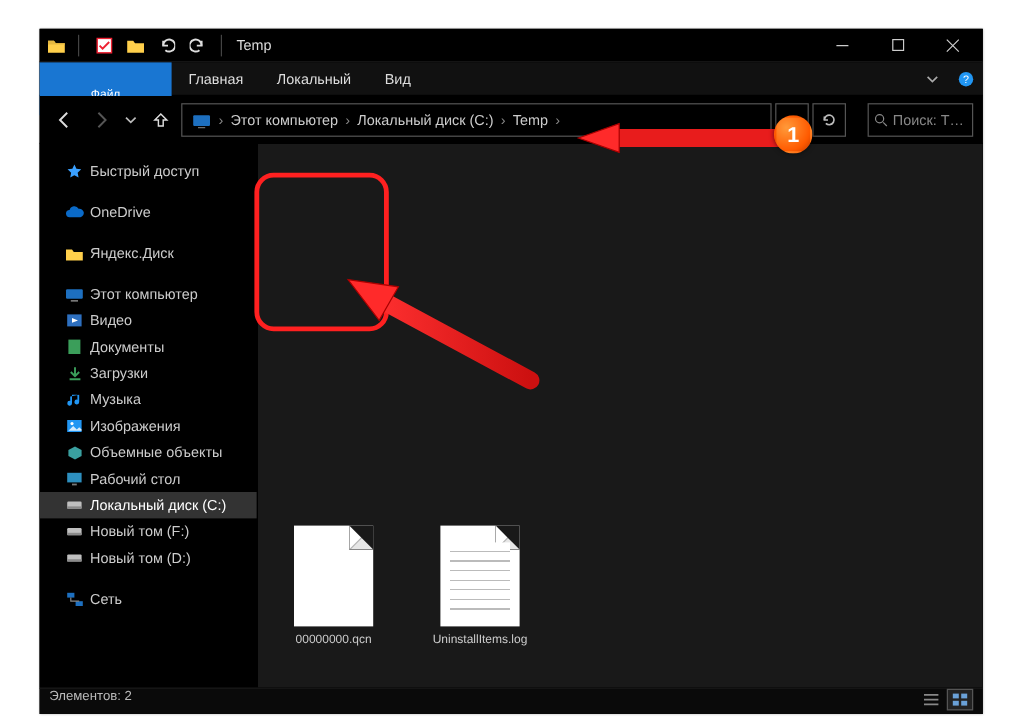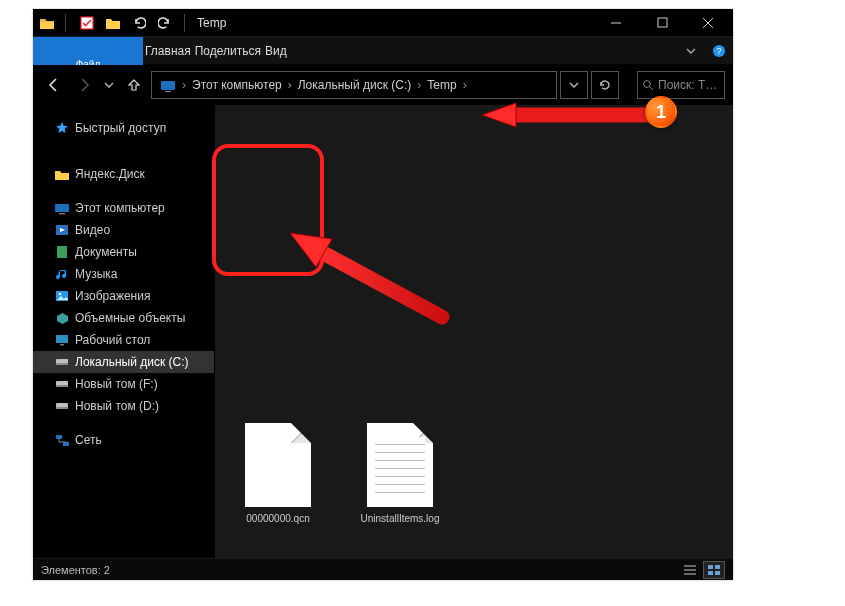--- a/index.html
+++ b/index.html
@@ -1,29 +1,29 @@
 <!DOCTYPE html>
 <html><head>
 <meta charset="utf-8">
 <style>
   *{box-sizing:border-box;margin:0;padding:0;font-family:"Segoe UI",Arial,sans-serif;user-select:none}
   body{background:#fff;width:845px;height:606px;overflow:hidden;position:relative}
-  .window{position:absolute;left:33px;top:9px;width:700px;height:571px;background:#000;color:#ccc;display:flex;flex-direction:column;box-shadow:0 0 2px rgba(0,0,0,.3)}
+  .window{position:absolute;left:33px;top:24px;width:786px;height:571px;background:#000;color:#ccc;display:flex;flex-direction:column;box-shadow:0 0 2px rgba(0,0,0,.3)}
   
   .titlebar{height:28px;background:#000;display:flex;align-items:center;padding:0 2px;border-bottom:1px solid #1a1a1a}
   .tb-icon{width:18px;display:flex;align-items:center;justify-content:center;margin:0 3px}
   .qat{display:flex;align-items:center;margin-left:2px}
   .qat .tb-icon{width:20px}
   .divider-v{width:1px;height:18px;background:#444;margin:0 6px}
   .tb-title{font-size:12px;color:#ddd;margin-left:6px}
   .tb-spacer{flex:1}
   .winbtn{width:46px;height:28px;display:flex;align-items:center;justify-content:center;color:#ccc}
   
   .ribbon{height:28px;background:#111;display:flex;align-items:stretch;border-bottom:1px solid #000}
-  .rtab{padding:0 2px;font-size:12px;color:#ddd;display:flex;align-items:center}
+  .rtab{padding:0 14px;font-size:12px;color:#ddd;display:flex;align-items:center}
   .rtab.file{background:#1976d2;color:#fff}
   .rspace{flex:1}
   .rexp{width:28px;display:flex;align-items:center;justify-content:center;color:#aaa}
   .rhelp{width:28px;display:flex;align-items:center;justify-content:center;color:#2196f3}
   
   .addr{height:40px;display:flex;align-items:center;padding:4px 8px;background:#000;border-bottom:1px solid #000;gap:4px}
   .navbtn{width:26px;height:26px;display:flex;align-items:center;justify-content:center;color:#bbb;font-size:13px}
   .navbtn.dis{color:#555}
   .crumbs{flex:1;height:28px;border:1px solid #555;background:#000;display:flex;align-items:center;padding:0 4px;color:#ccc;font-size:12px;overflow:hidden}
   .crumbs .seg{display:flex;align-items:center;height:100%;padding:0 4px;white-space:nowrap}
@@ -39,21 +39,21 @@
   .navitem.sel{background:#333;color:#fff}
   .navitem .ni{width:18px;display:flex;align-items:center;justify-content:center;margin-right:4px}
   .navgap{height:12px}
   .content{flex:1;background:#191919;padding:12px 8px;display:flex;align-items:flex-end;gap:12px;position:relative}
   .file{width:110px;display:flex;flex-direction:column;align-items:center;text-align:center;font-size:10px;color:#ccc;padding:22px 2px}
   .page{width:66px;height:84px;background:#fff;position:relative;margin-bottom:6px}
   .fold{position:absolute;top:0;right:0;width:20px;height:20px;background:linear-gradient(135deg,#fff 0 48%,#bbb 50% 52%,#e6e6e6 54% 100%);clip-path:polygon(0 0,100% 100%,0 100%)}
   .foldbg{position:absolute;top:0;right:0;width:20px;height:20px;background:#191919}
   .page.lined::after{content:"";position:absolute;left:8px;right:8px;top:14px;bottom:10px;background:repeating-linear-gradient(#fff,#fff 7px,#bbb 7px,#bbb 8px)}
   
-  .status{height:22px;background:#0a0a0a;border-top:1px solid #1a1a1a;display:flex;align-items:center;font-size:11px;color:#bbb;padding:0 8px}
+  .status{height:22px;background:#0a0a0a;border-top:1px solid #1a1a1a;display:flex;align-items:flex-start;font-size:11px;color:#bbb;padding:0 8px}
   .sspacer{flex:1}
   .viewbtn{width:22px;height:18px;display:flex;align-items:center;justify-content:center;margin-left:2px;border:1px solid transparent}
   .viewbtn.act{border:1px solid #555;background:#222}
   
   .hl{position:absolute;border:4px solid #ff2020;border-radius:16px;pointer-events:none}
   .arrow-svg{position:absolute;pointer-events:none}
   .badge{position:absolute;width:32px;height:32px;border-radius:50%;background:radial-gradient(circle at 30% 30%,#ff9a3a,#ff5a00 70%,#c43e00);border:2px solid #fff0;box-shadow:0 0 4px rgba(0,0,0,.6);display:flex;align-items:center;justify-content:center;color:#fff;font-weight:bold;font-size:18px}
   svg{display:block}
 </style>
 </head>
@@ -110,21 +110,21 @@
     <div class="winbtn cl">
       <svg width="12" height="12" viewBox="0 0 12 12">
           <path d="M1 1l10 10M11 1L1 11" stroke="#ccc" stroke-width="1"></path>
         </svg>
     </div>
   </div>
 
   <div class="ribbon">
     <div class="rtab file">Файл</div>
     <div class="rtab">Главная</div>
-    <div class="rtab">Поделиться</div>
+    <div class="rtab">Локальный</div>
     <div class="rtab">Вид</div>
     <div class="rspace"></div>
     <div class="rexp">
       <svg width="10" height="10" viewBox="0 0 10 10">
           <path d="M1 3l4 4 4-4" stroke="#aaa" fill="none" stroke-width="1.4"></path>
         </svg>
     </div>
     <div class="rhelp">
       <svg width="14" height="14" viewBox="0 0 14 14">
           <circle cx="7" cy="7" r="6" fill="#2196f3"></circle>
@@ -194,20 +194,28 @@
       <div class="navgap"></div>
       <div class="navitem l1">
         <span class="ni">
             <svg width="14" height="14" viewBox="0 0 14 14">
               <path d="M7 1l1.7 3.7 4 .4-3 2.8.8 4L7 10l-3.5 1.9.8-4-3-2.8 4-.4z" fill="#3aa0ff"></path>
             </svg>
           </span>
         <span>Быстрый доступ</span>
       </div>
       <div class="navgap"></div>
+      <div class="navitem l1">
+        <span class="ni">
+            <svg width="16" height="12" viewBox="0 0 16 12">
+              <path d="M4 10a3 3 0 010-6 4 4 0 017.5-1A3 3 0 0113 10z" fill="#0a6ac8"></path>
+            </svg>
+          </span>
+        <span>OneDrive</span>
+      </div>
       <div class="navgap"></div>
       <div class="navitem l1">
         <span class="ni">
             <svg width="16" height="13" viewBox="0 0 16 13">
               <path d="M1 3h5l1.5 2H15v7H1z" fill="#ffcf4b"></path>
             </svg>
           </span>
         <span>Яндекс.Диск</span>
       </div>
       <div class="navgap"></div>
@@ -229,20 +237,29 @@
           </span>
           <span>Видео</span>
         </div>
       <div class="navitem l2">
           <span class="ni">
             <svg width="12" height="14" viewBox="0 0 12 14">
               <rect x="1" y="1" width="10" height="12" fill="#3b9e5a"></rect>
             </svg>
           </span>
           <span>Документы</span>
+        </div>
+      <div class="navitem l2">
+          <span class="ni">
+            <svg width="13" height="13" viewBox="0 0 13 13">
+              <path d="M6.5 1v7M3 5l3.5 3.5L10 5" stroke="#3b9e5a" stroke-width="1.6" fill="none"></path>
+              <path d="M2 11h9" stroke="#3b9e5a" stroke-width="1.6"></path>
+            </svg>
+          </span>
+          <span>Загрузки</span>
         </div>
       <div class="navitem l2">
           <span class="ni">
             <svg width="12" height="13" viewBox="0 0 12 13">
               <path d="M4 2v7a2 2 0 11-1.5-1.9V3.5L10 2v6a2 2 0 11-1.5-1.9V2z" fill="#2196f3"></path>
             </svg>
           </span>
           <span>Музыка</span>
         </div>
       <div class="navitem l2">

